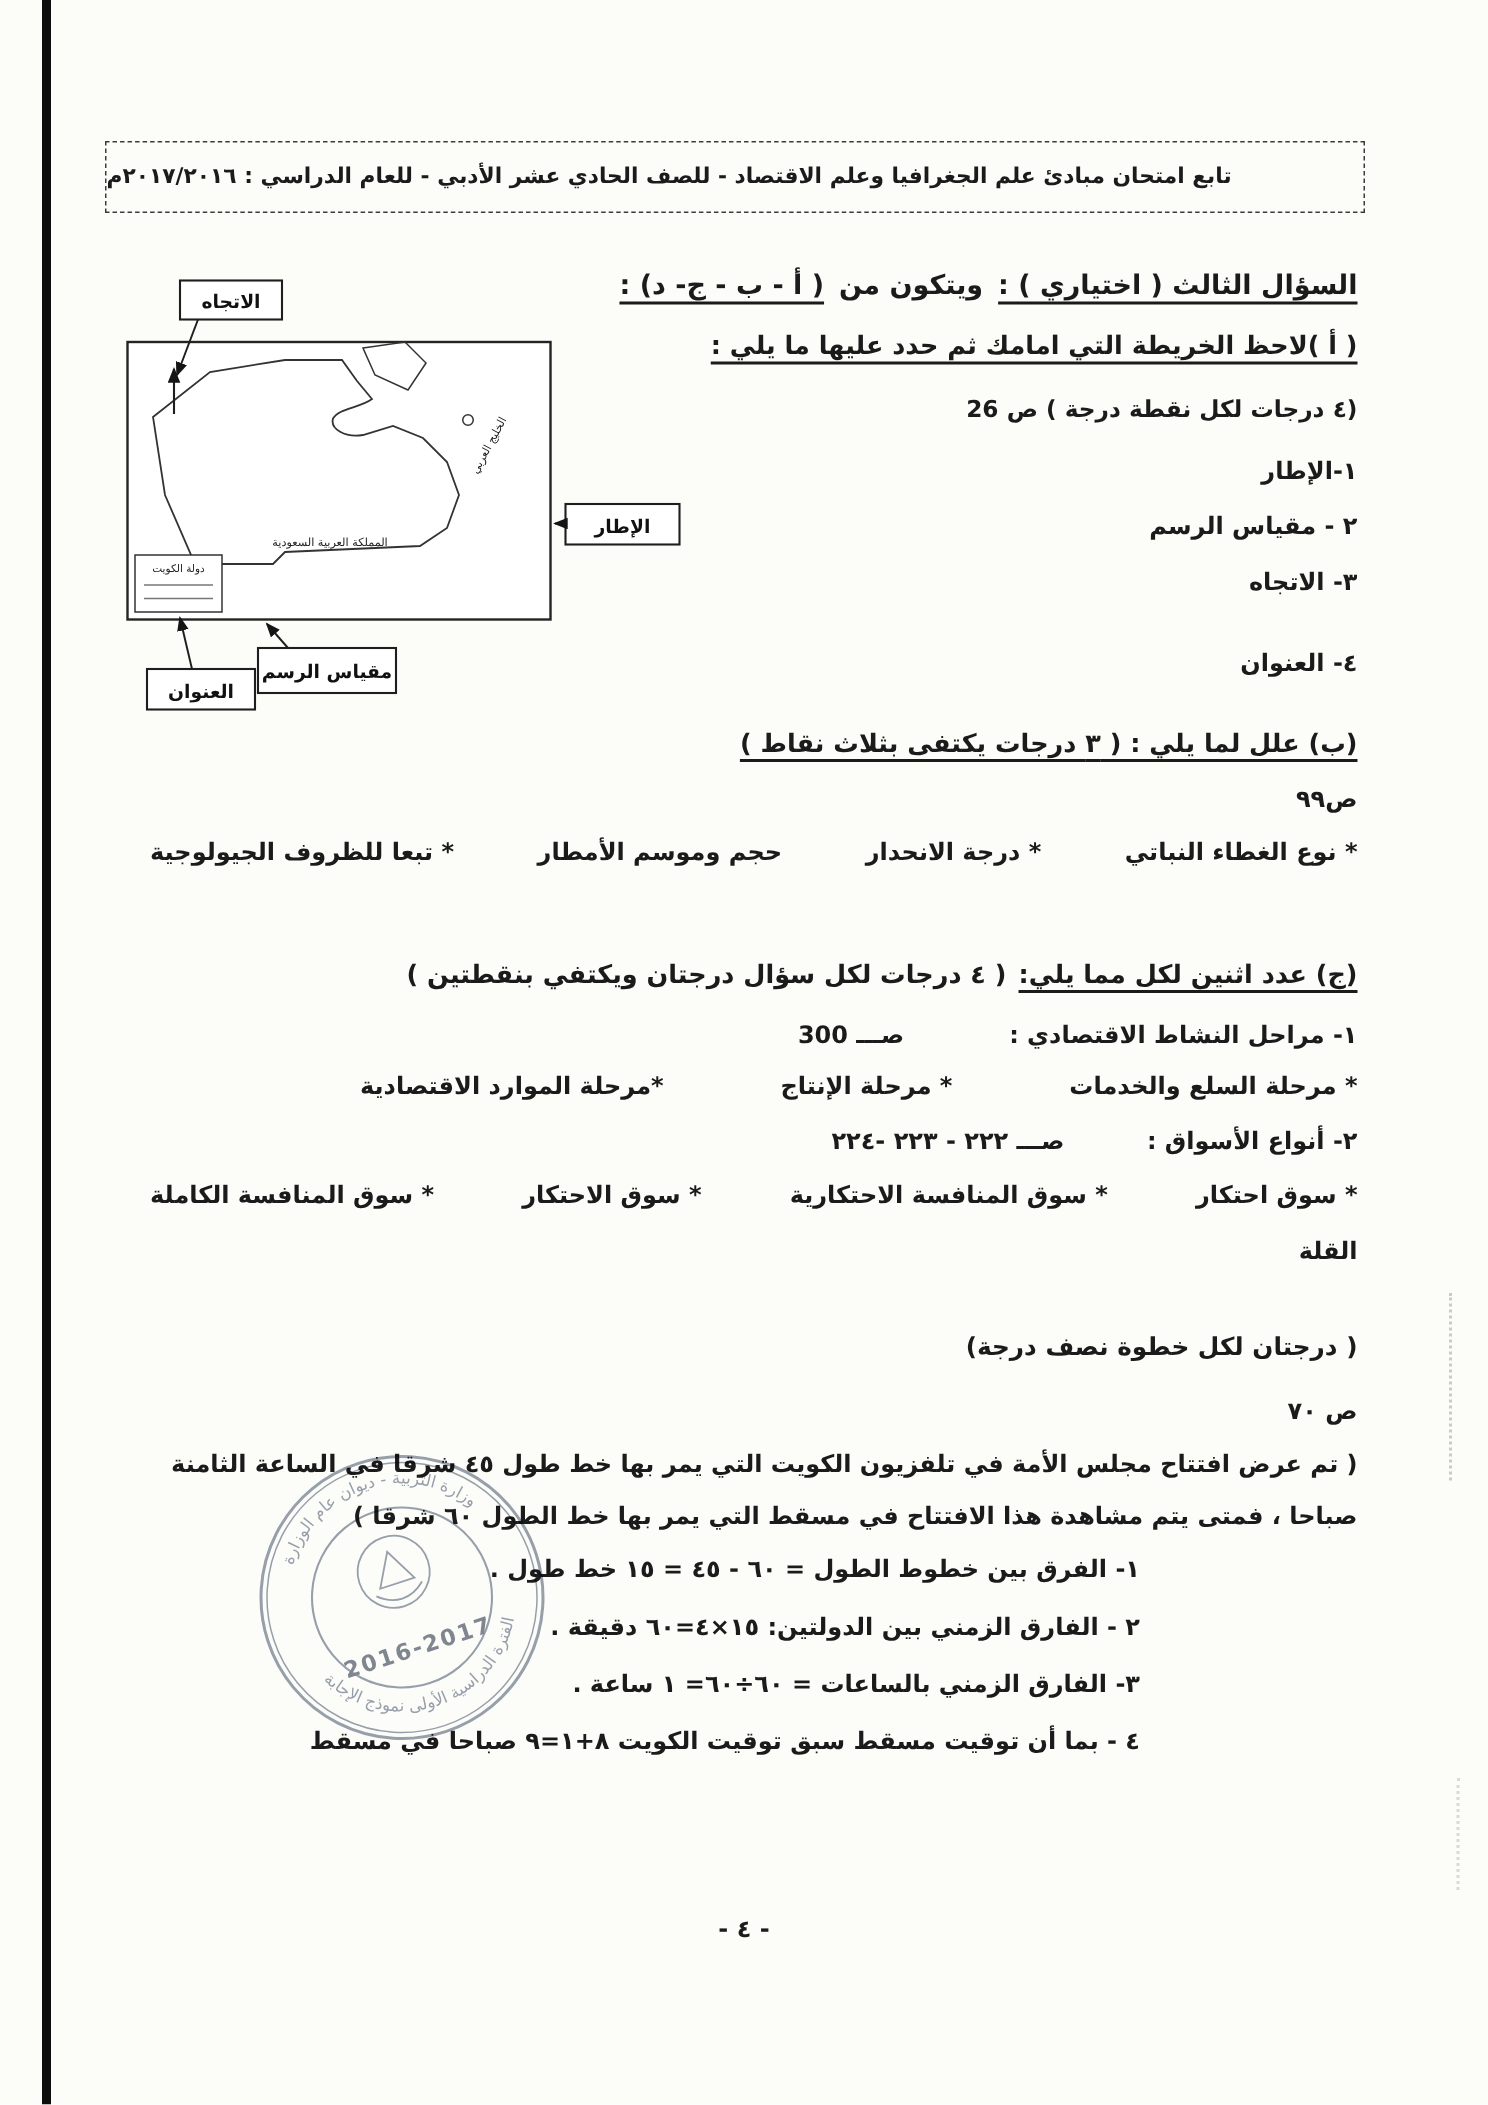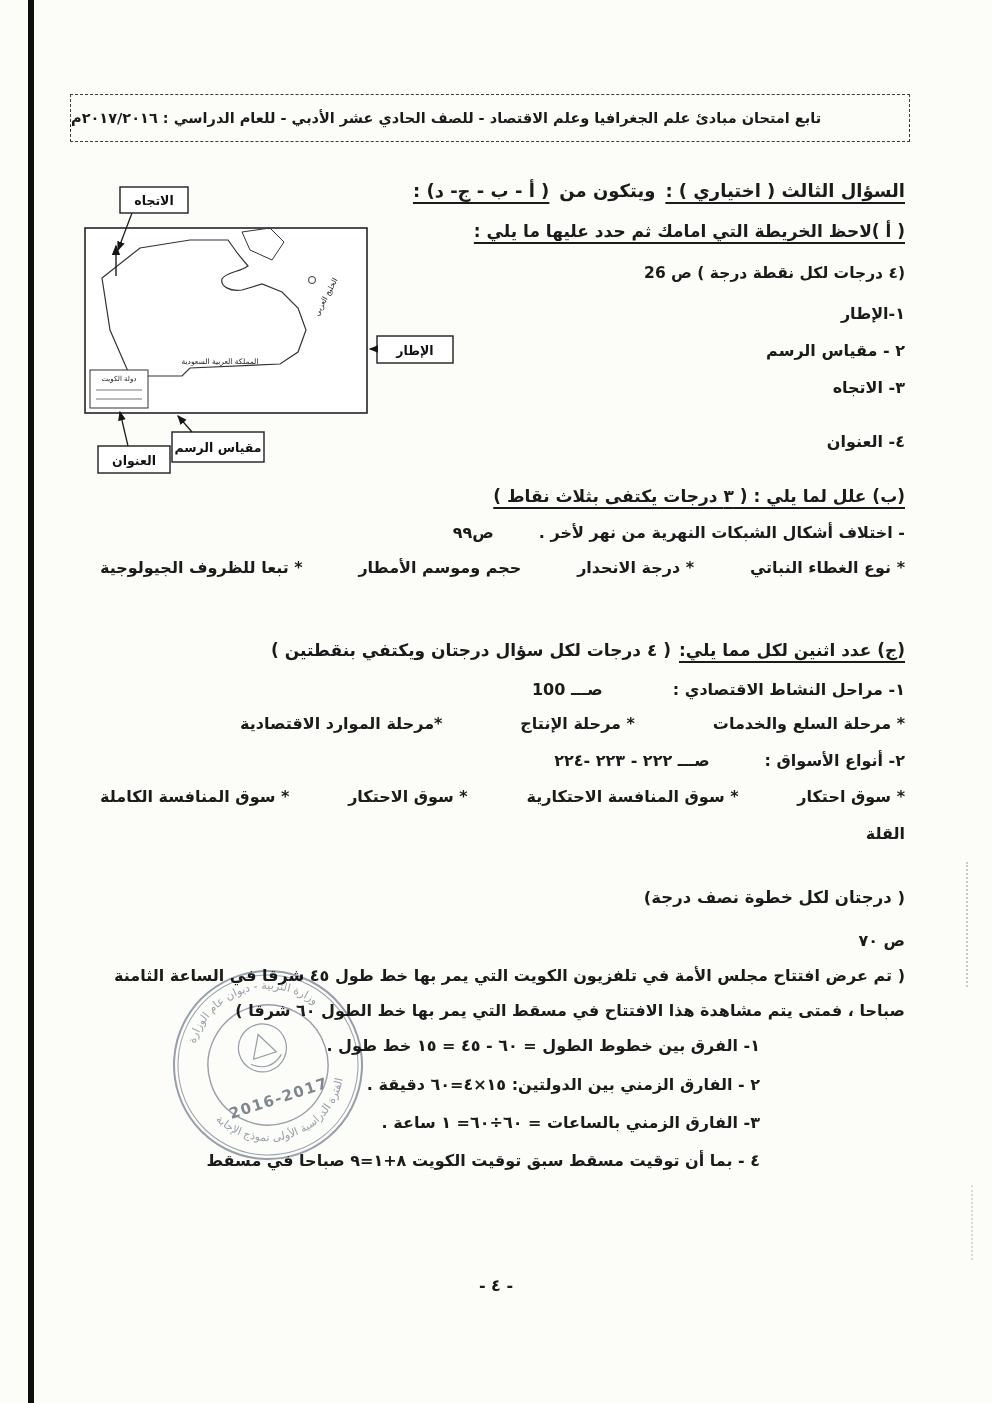--- a/index.html
+++ b/index.html
@@ -88,37 +88,36 @@
 
   <g>
     <rect x="28" y="266" width="72" height="27" fill="#fff" stroke="#1e1e1e" stroke-width="1.4"></rect>
     <text x="64" y="285" font-size="12.5" font-weight="bold" text-anchor="middle" fill="#111">العنوان</text>
     <line x1="58" y1="266" x2="50" y2="232" stroke="#1e1e1e" stroke-width="1.3" marker-end="url(#ah)"></line>
   </g>
 </svg>
 
 <div class="line u" style="top:486px;right:87px;font-size:17px;">(ب) علل لما يلي : ( ٣ درجات يكتفى بثلاث نقاط )</div>
 <div class="gaprow" style="top:523px;right:87px;">
-  <span>- اختلاف أشكال الشبكات النهرية من نهر لأخر .</span>
   <span>ص٩٩</span>
 </div>
 <div class="row" style="top:558px;right:87px;left:100px;">
   <span>* نوع الغطاء النباتي</span>
   <span>* درجة الانحدار</span>
   <span>حجم وموسم الأمطار</span>
   <span>* تبعا للظروف الجيولوجية</span>
 </div>
 
 <div class="line" style="top:640px;right:87px;font-size:17px;display:flex;gap:8px;">
   <span class="u">(ج) عدد اثنين لكل مما يلي:</span>
   <span>( ٤ درجات لكل سؤال درجتان ويكتفي بنقطتين )</span>
 </div>
 <div class="gaprow" style="top:680px;right:87px;gap:70px;">
   <span>١- مراحل النشاط الاقتصادي :</span>
-  <span>صـــ 100</span>
+  <span>صـــ 300</span>
 </div>
 <div class="row" style="top:714px;right:87px;left:240px;">
   <span>* مرحلة السلع والخدمات</span>
   <span>* مرحلة الإنتاج</span>
   <span>*مرحلة الموارد الاقتصادية</span>
 </div>
 <div class="gaprow" style="top:751px;right:87px;gap:55px;">
   <span>٢- أنواع الأسواق :</span>
   <span>صـــ ٢٢٢ - ٢٢٣ -٢٢٤</span>
 </div>

